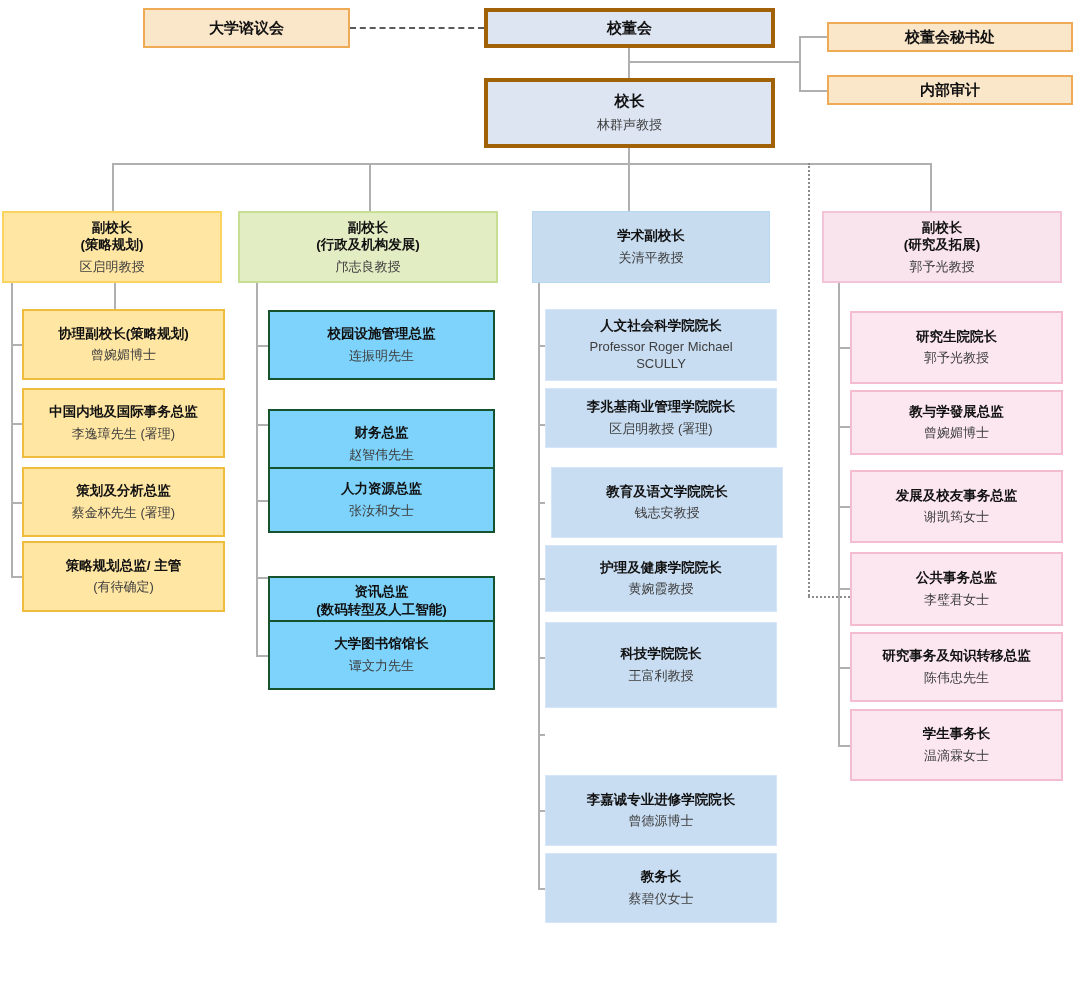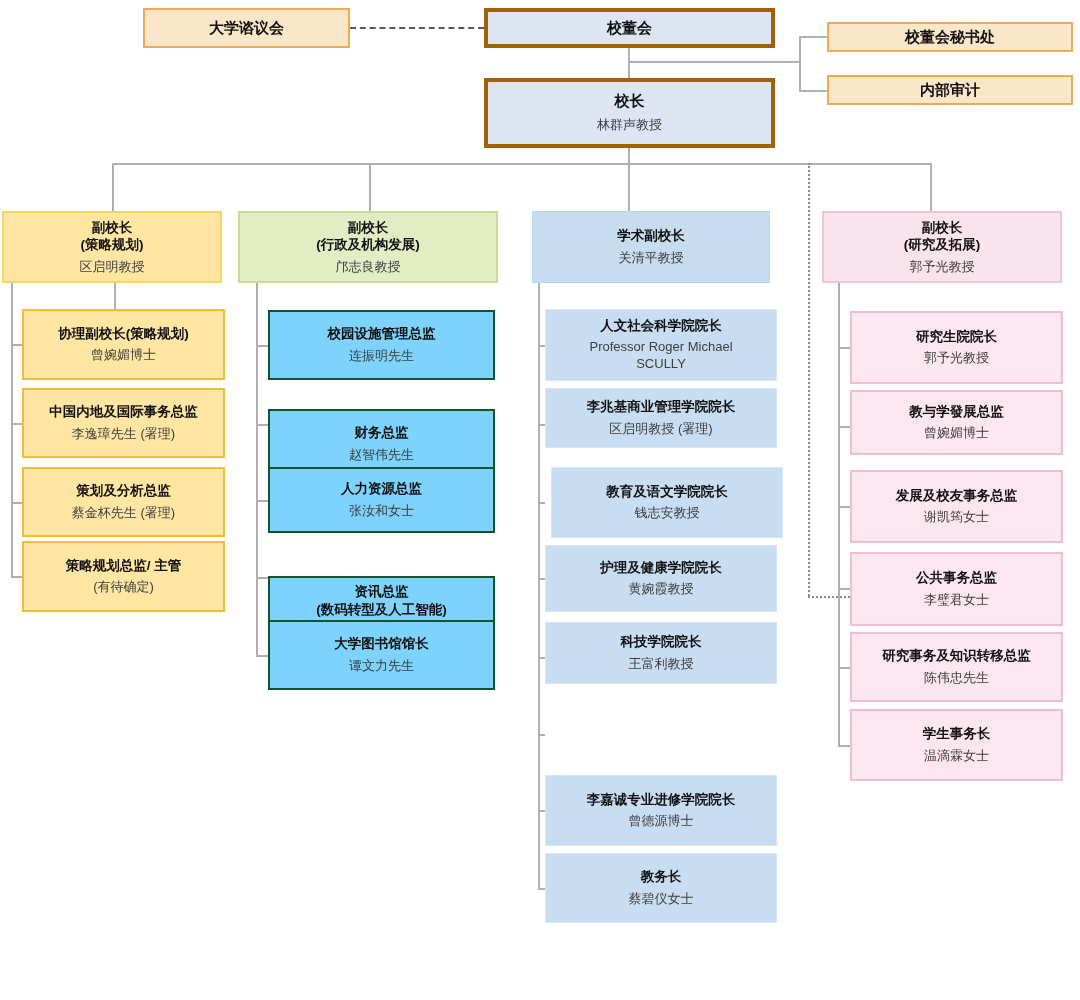--- a/index.html
+++ b/index.html
@@ -212,21 +212,21 @@
       <div class="name">
         <div class="name-line">钱志安教授</div>
       </div>
     </div>
     <div class="node pal-blue" style="left: 545px; top: 545px; width: 232px; height: 67px;">
       <div class="t">护理及健康学院院长</div>
       <div class="name">
         <div class="name-line">黄婉霞教授</div>
       </div>
     </div>
-    <div class="node pal-blue" style="left: 545px; top: 622px; width: 232px; height: 62px;">
+    <div class="node pal-blue" style="left: 545px; top: 622px; width: 232px; height: 86px;">
       <div class="t">科技学院院长</div>
       <div class="name">
         <div class="name-line">王富利教授</div>
       </div>
     </div>
     <div class="node pal-blue" style="left: 545px; top: 775px; width: 232px; height: 71px;">
       <div class="t">李嘉诚专业进修学院院长</div>
       <div class="name">
         <div class="name-line">曾德源博士</div>
       </div>

